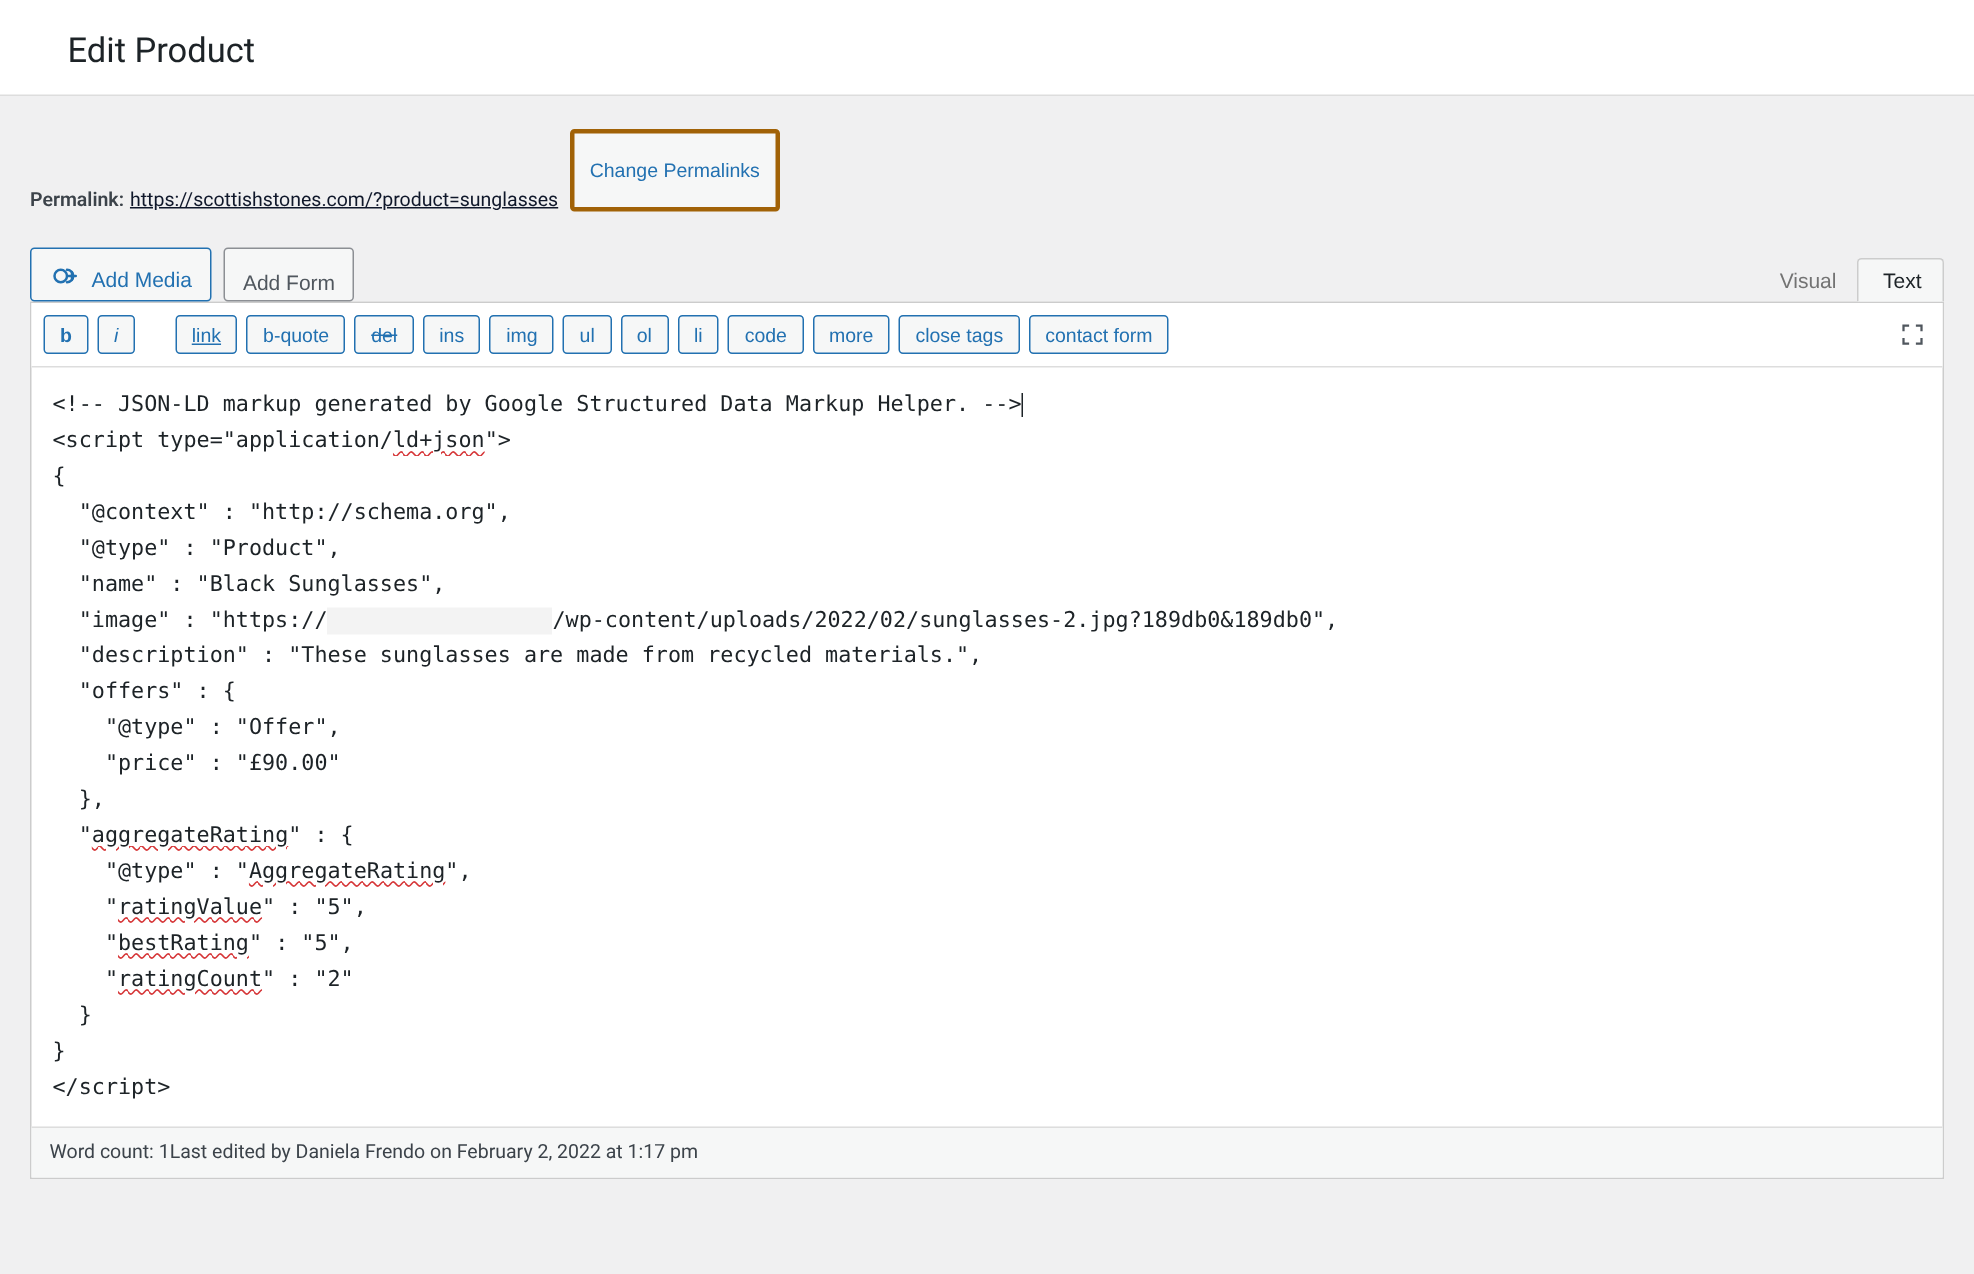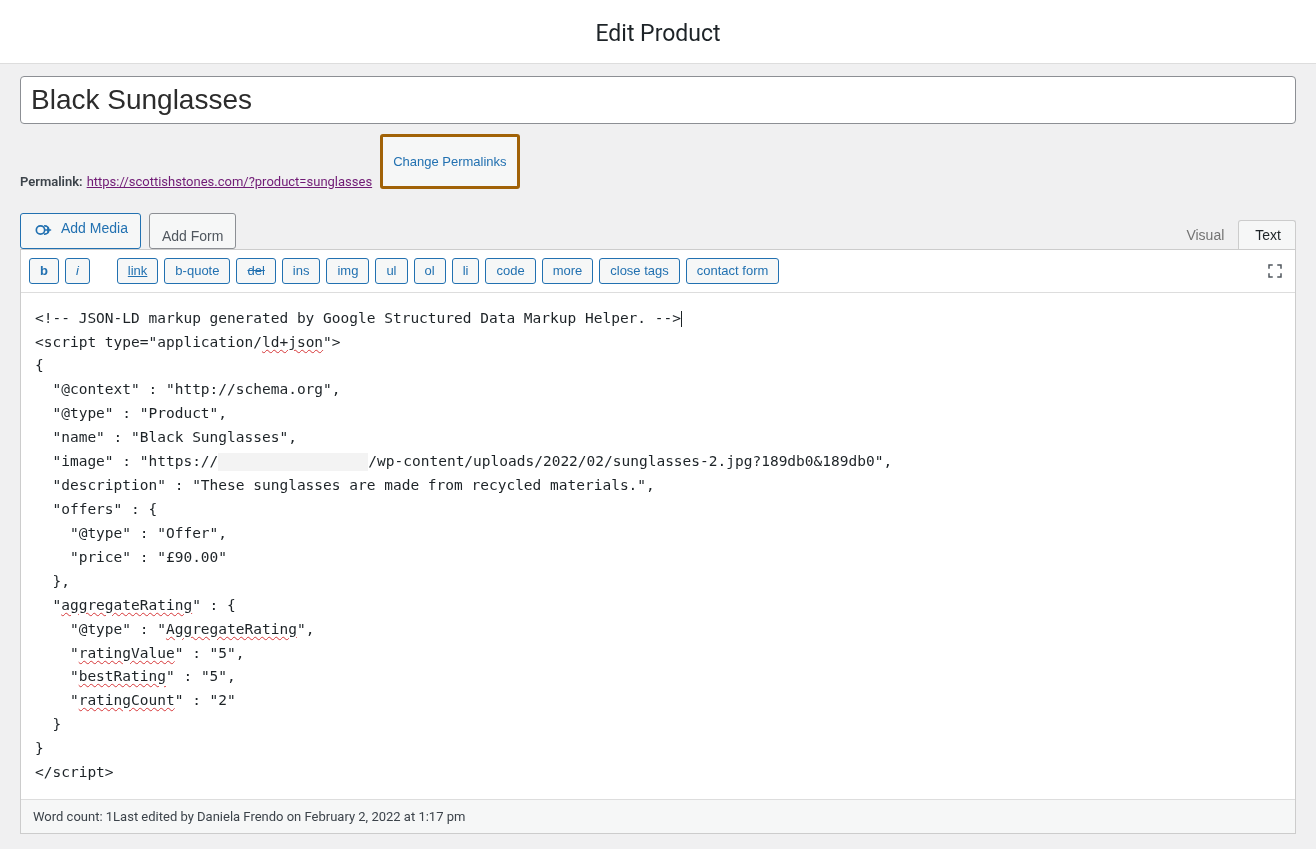--- a/index.html
+++ b/index.html
@@ -11,21 +11,20 @@
   }
   .header {
     background: #fff;
     padding: 20px 45px 16px;
     border-bottom: 1px solid #ddd;
   }
   .page-title {
     font-size: 23px;
     font-weight: 400;
     color: #1d2327;
-    text-align: center;
   }
   .main {
     padding: 12px 20px 20px;
   }
   .title-input {
     width: 100%;
     font-size: 28px;
     padding: 6px 10px;
     border: 1px solid #8c8f94;
     border-radius: 4px;
@@ -36,21 +35,21 @@
   .permalink-row {
     margin-top: 10px;
     font-size: 13px;
     color: #3c434a;
     display: flex;
     align-items: flex-end;
     flex-wrap: wrap;
     gap: 4px;
   }
   .permalink-row strong { font-weight: 600; }
-  .permalink-link { color: #701a75; text-decoration: underline; }
+  .permalink-link { color: #0f172a; text-decoration: underline; }
   .permalink-btn {
     border: 3px solid #a16207;
     color: #2271b1;
     background: #f6f7f7;
     padding: 17px 10px;
     font-size: 13px;
     border-radius: 3px;
     cursor: pointer;
     margin-left: 4px;
   }
@@ -63,21 +62,21 @@
   }
   .media-btn {
     border: 1px solid #2271b1;
     color: #2271b1;
     background: #f6f7f7;
     padding: 6px 12px;
     font-size: 14px;
     border-radius: 3px;
     cursor: pointer;
     display: inline-flex;
-    align-items: flex-start;
+    align-items: flex-end;
     gap: 8px;
     height: 36px;
   }
   .media-btn svg { width: 20px; height: 20px; }
   .spacer { flex: 1; }
   .editor-tabs {
     display: flex;
     align-self: flex-end;
   }
   .editor-tab {
@@ -182,21 +181,20 @@
 </style>
 </head>
 <body>
 
 <div class="header">
   <h1 class="page-title">Edit Product</h1>
 </div>
 
 <div class="main">
 
-  <input class="title-input" type="text" value="Black Sunglasses" style="">
 
   <div class="permalink-row">
     <strong>Permalink:</strong>
     <a href="#" class="permalink-link">https://scottishstones.com/?product=sunglasses</a>
     <button class="permalink-btn">Change Permalinks</button>
   </div>
 
   <div class="actions-row">
     <button class="media-btn">
       <svg viewBox="0 0 24 24" fill="none" stroke="#2271b1" stroke-width="2">

